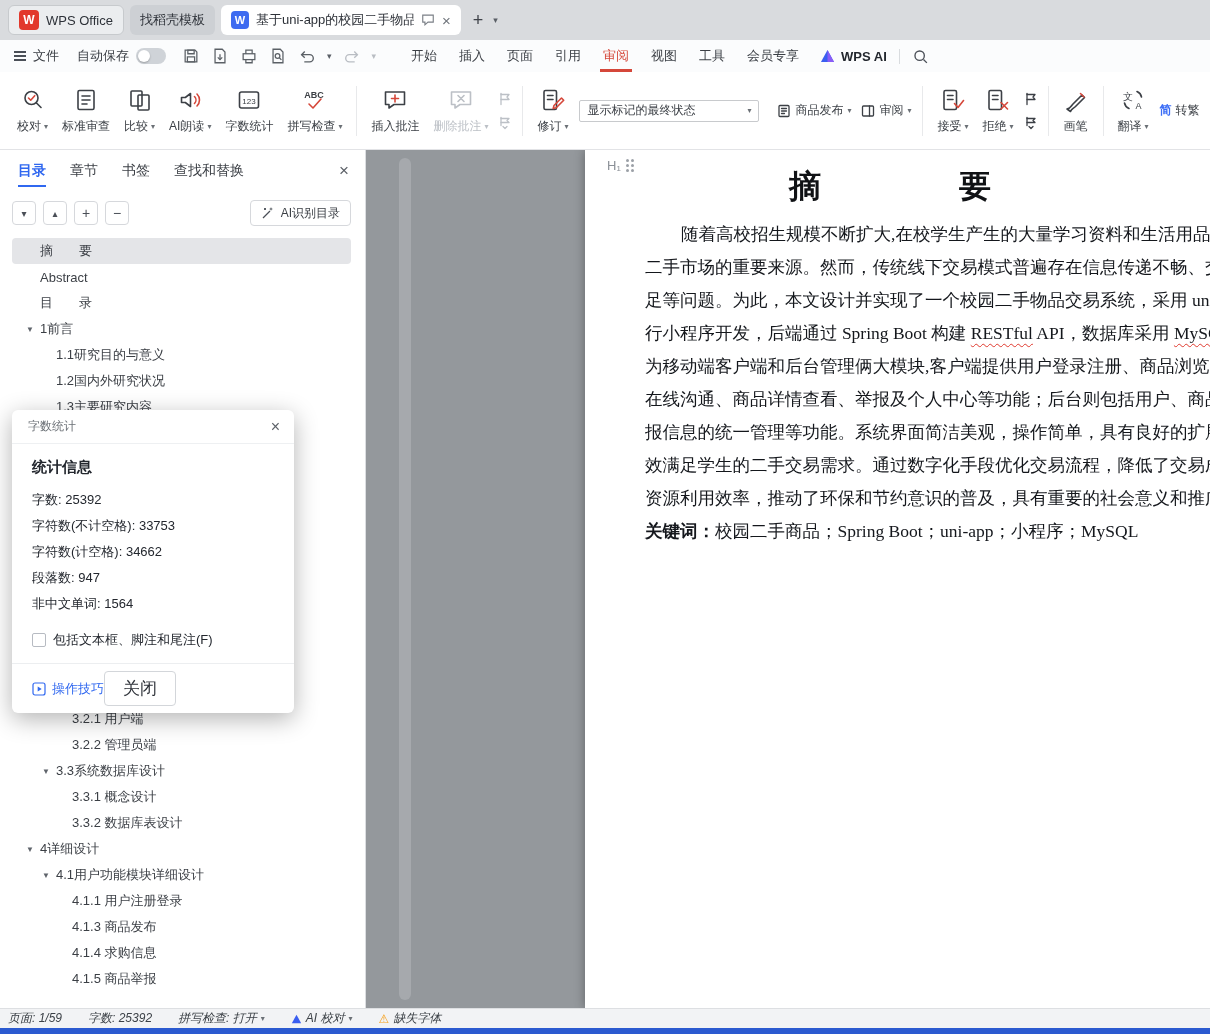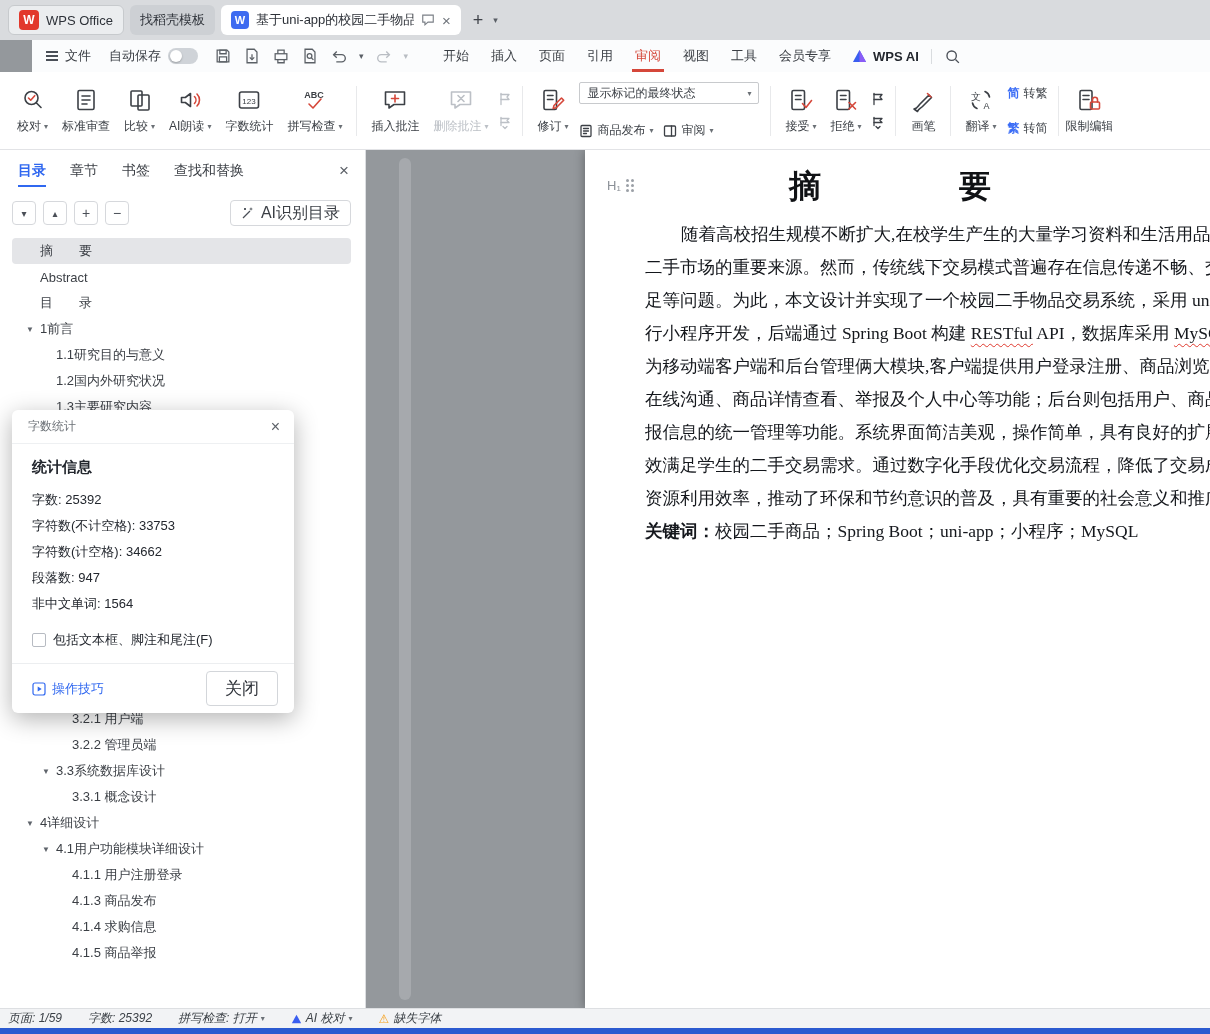--- a/index.html
+++ b/index.html
@@ -15,21 +15,21 @@
   .tab.doc { background:#ffffff; }
   .wlogo { width:20px; height:20px; border-radius:4px; background:#e2382c; color:#fff; font-weight:bold; font-size:12px; display:flex; align-items:center; justify-content:center; flex:none; }
   .wdoc { width:18px; height:18px; border-radius:4px; background:#3e6bf0; color:#fff; font-weight:bold; font-size:11px; display:flex; align-items:center; justify-content:center; flex:none; }
   .tab-title { max-width:158px; overflow:hidden; }
   .xbtn { color:#6f747b; font-size:15px; line-height:1; cursor:default; }
   .tab-extra { display:flex; align-items:center; gap:10px; margin-left:6px; color:#3f4349; }
   .plus { font-size:18px; }
   .tiny-caret { font-size:9px; color:#5a5f66; }
 
   
-  .menubar { height:32px; background:#fbfcfd; display:flex; align-items:center; padding:0 14px; flex:none;margin-left:32px; }
+  .menubar { height:32px; background:#fbfcfd; display:flex; align-items:center; padding:0 14px; flex:none; }
   .file-btn { display:flex; align-items:center; gap:7px; font-size:13px; }
   .burger { display:flex; flex-direction:column; gap:2.5px; }
   .burger i { width:12px; height:1.6px; background:#4a4f57; }
   .autosave { display:flex; align-items:center; gap:7px; margin-left:18px; }
   .toggle { width:30px; height:16px; border-radius:8px; background:#cfd3d8; position:relative; }
   .toggle::after { content:""; position:absolute; left:2px; top:2px; width:12px; height:12px; border-radius:50%; background:#fff; box-shadow:0 1px 2px rgba(0,0,0,.25); }
   .mb-icons { display:flex; align-items:center; gap:11px; margin-left:16px; color:#5b6066; }
   .mb-icons .dim { color:#b9bdc3; }
   .menus { display:flex; align-items:center; margin-left:24px; height:32px;text-align:right; }
   .menu-item { position:relative; height:32px; display:flex; align-items:center; padding:0 11px; font-size:13px; }
@@ -45,73 +45,73 @@
   .cap { display:flex; align-items:center; gap:3px; white-space:nowrap; }
   .caret { font-size:8px; color:#6b7076; }
   .disabled .caret { color:#bcc0c6; }
   .ri { width:26px; height:26px; fill:none; stroke:currentColor; stroke-width:1.6; stroke-linecap:round; stroke-linejoin:round; }
   .rs { width:14px; height:14px; fill:none; stroke:currentColor; stroke-width:1.3; stroke-linecap:round; stroke-linejoin:round; flex:none; }
   .ri .red { stroke:#d5473a; }
   .ri .bluefill { fill:#3a6cf6; stroke:none; }
   .ri .tx { stroke:none; fill:currentColor; font-family:"Liberation Sans",sans-serif; }
   .rdiv { width:1px; height:50px; background:#e8e9eb; margin:0 7px; flex:none; }
   .flag-col { display:flex; flex-direction:column; gap:10px; padding:0 3px; flex:none; }
-  .rev-col { display:flex; flex-direction:column; gap:18px; justify-content:center; padding:0 4px; flex:none; }
+  .rev-col { display:flex; flex-direction:row; gap:18px; justify-content:center; padding:0 4px; flex:none; }
   .combo { display:flex; align-items:center; justify-content:space-between; width:180px; height:22px; border:1px solid #c8cacd; border-radius:2px; padding:0 7px; font-size:12px; background:#fff; }
   .rev-row { display:flex; align-items:center; gap:10px; }
   .rsmallbtn { display:flex; align-items:center; gap:4px; font-size:12px; color:#3c4046; white-space:nowrap; }
   .zh-ic { font-size:12px; color:#3a6cf6; font-weight:bold; flex:none; }
   .restrict { overflow:hidden; width:46px; }
 
   
   .main { flex:1; display:flex; overflow:hidden; position:relative; }
 
   
   .sidebar { width:366px; background:#fff; border-right:1px solid #dcdee1; display:flex; flex-direction:column; flex:none; }
   .side-tabs { height:42px; display:flex; align-items:center; padding:0 18px; gap:24px; position:relative; flex:none; }
   .side-tab { font-size:14px; height:42px; display:flex; align-items:center; position:relative; }
   .side-tab.active { color:#3068f0; font-weight:bold; }
   .side-tab.active::after { content:""; position:absolute; left:0; right:0; bottom:5px; height:2px; background:#3068f0; }
   .side-close { position:absolute; right:16px; color:#5c6168; font-size:17px; }
   .side-controls { display:flex; align-items:center; gap:7px; padding:8px 14px 12px 12px; flex:none; }
   .sq { width:24px; height:24px; border:1px solid #d6d8dc; border-radius:4px; background:#fff; display:flex; align-items:center; justify-content:center; font-size:10px; color:#4a4f57; }
   .sq.pm { font-size:14px; }
-  .ai-toc { margin-left:auto; display:flex; align-items:center; gap:6px; border:1px solid #d6d8dc; border-radius:4px; height:26px; padding:0 10px; font-size:16px; background:#fff; }
+  .ai-toc { margin-left:auto; display:flex; align-items:center; gap:6px; border:1px solid #d6d8dc; border-radius:4px; height:26px; padding:0 10px; font-size:12px; background:#fff; }
   .toc { flex:1; overflow:hidden; }
   .toc-row { display:flex; align-items:center; height:26px; margin:0 14px 0 12px; border-radius:4px; font-size:13px; white-space:nowrap; }
   .toc-row.sel { background:#e4e5e8; }
   .toc-arrow { width:14px; flex:none; font-size:8px; color:#5f646b; visibility:hidden; }
   .toc-arrow.show { visibility:visible; }
   .lvl-0 { padding-left:14px; } .lvl-1 { padding-left:30px; } .lvl-2 { padding-left:46px; }
   .toc-label { overflow:hidden; }
 
   
   .canvas { flex:1; position:relative; background:#94989c; overflow:hidden; }
   .canvas-scrollbar { position:absolute; left:33px; top:8px; bottom:8px; width:12px; border-radius:6px; background:#a6a9ad; }
   .page { position:absolute; left:219px; top:0; height:100%; width:720px; background:#fff; box-shadow:0 0 10px rgba(0,0,0,.35); }
-  .h1mark { position:absolute; left:22px; top:28px; display:flex; align-items:center; gap:5px; color:#8b9097; font-size:13px; }
+  .h1mark { position:absolute; left:22px; top:8px; display:flex; align-items:center; gap:5px; color:#8b9097; font-size:13px; }
   .dots { display:grid; grid-template-columns:repeat(2,3px); grid-auto-rows:3px; gap:2px; }
   .dots i { background:#9ba0a7; border-radius:50%; }
   .doc-title { width:612px; text-align:center; font-family:"Liberation Serif","DejaVu Serif",serif; font-weight:bold; font-size:32px; line-height:1.3; color:#101215; margin-top:16px; letter-spacing:2px; }
   .doc-body { margin:10px 0 0 60px; font-family:"Liberation Serif","DejaVu Serif",serif; font-size:17.5px; line-height:33px; color:#14171c; }
   .doc-line { white-space:nowrap; }
   .doc-line.indent { text-indent:36px; }
   .wavy { text-decoration:underline; text-decoration-style:wavy; text-decoration-color:#e03a2f; text-decoration-thickness:1px; text-underline-offset:4px; }
   .b { font-weight:bold; }
 
   
   .wc-dialog { position:absolute; left:12px; top:260px; width:282px; background:#fff; border-radius:6px; box-shadow:0 6px 24px rgba(0,0,0,.3); z-index:40; }
   .wc-head { height:34px; display:flex; align-items:center; justify-content:space-between; padding:0 14px 0 16px; border-bottom:1px solid #eef0f2; color:#6b7076; font-size:12px; }
   .wc-close { font-size:16px; color:#5c6168; }
   .wc-body { padding:14px 20px 14px 20px; }
   .wc-section { font-size:15px; font-weight:bold; color:#23272e; margin-bottom:10px; }
   .wc-row { font-size:13px; color:#23272e; line-height:26px; }
   .wc-check { display:flex; align-items:center; gap:7px; margin-top:14px; font-size:13px; color:#23272e; }
   .cb { width:14px; height:14px; border:1px solid #b7bbc2; border-radius:2px; background:#fff; flex:none; }
-  .wc-foot { border-top:1px solid #eceef0; height:50px; display:flex; align-items:center; justify-content:space-between; padding:0 16px 0 20px; }
+  .wc-foot { border-top:1px solid #eceef0; height:50px; display:flex; align-items:center; justify-content:flex-start; padding:0 16px 0 20px; }
   .wc-tips { display:flex; align-items:center; gap:6px; color:#3068f0; font-size:13px; }
   .wc-closebtn { font-family:inherit; font-size:17px; color:#2d3138; background:#fff; border:1px solid #d3d6da; border-radius:4px; padding:5px 18px; }
 
   
   .statusbar { height:20px; background:#f2f3f5; border-top:1px solid #dddfe2; display:flex; align-items:center; gap:26px; padding:0 8px; font-size:12px; color:#3b4046; flex:none;font-style:italic; }
   .sb-item { display:flex; align-items:center; gap:4px; white-space:nowrap; }
   .warn { color:#f6a11e; font-size:12px; }
   .bottombar { height:6px; background:#2b5ad0; flex:none; }
 </style>
 </head>
@@ -598,20 +598,24 @@
           <div class="toc-row lvl-1">
             <span class="toc-arrow show">▼</span>
             <span class="toc-label">3.3系统数据库设计</span>
           </div>
 
           <div class="toc-row lvl-2">
             <span class="toc-arrow">▼</span>
             <span class="toc-label">3.3.1 概念设计</span>
           </div>
 
+          <div class="toc-row lvl-2">
+            <span class="toc-arrow">▼</span>
+            <span class="toc-label">3.3.2 数据库表设计</span>
+          </div>
 
           <div class="toc-row lvl-0">
             <span class="toc-arrow show">▼</span>
             <span class="toc-label">4详细设计</span>
           </div>
 
           <div class="toc-row lvl-1">
             <span class="toc-arrow show">▼</span>
             <span class="toc-label">4.1用户功能模块详细设计</span>
           </div>

